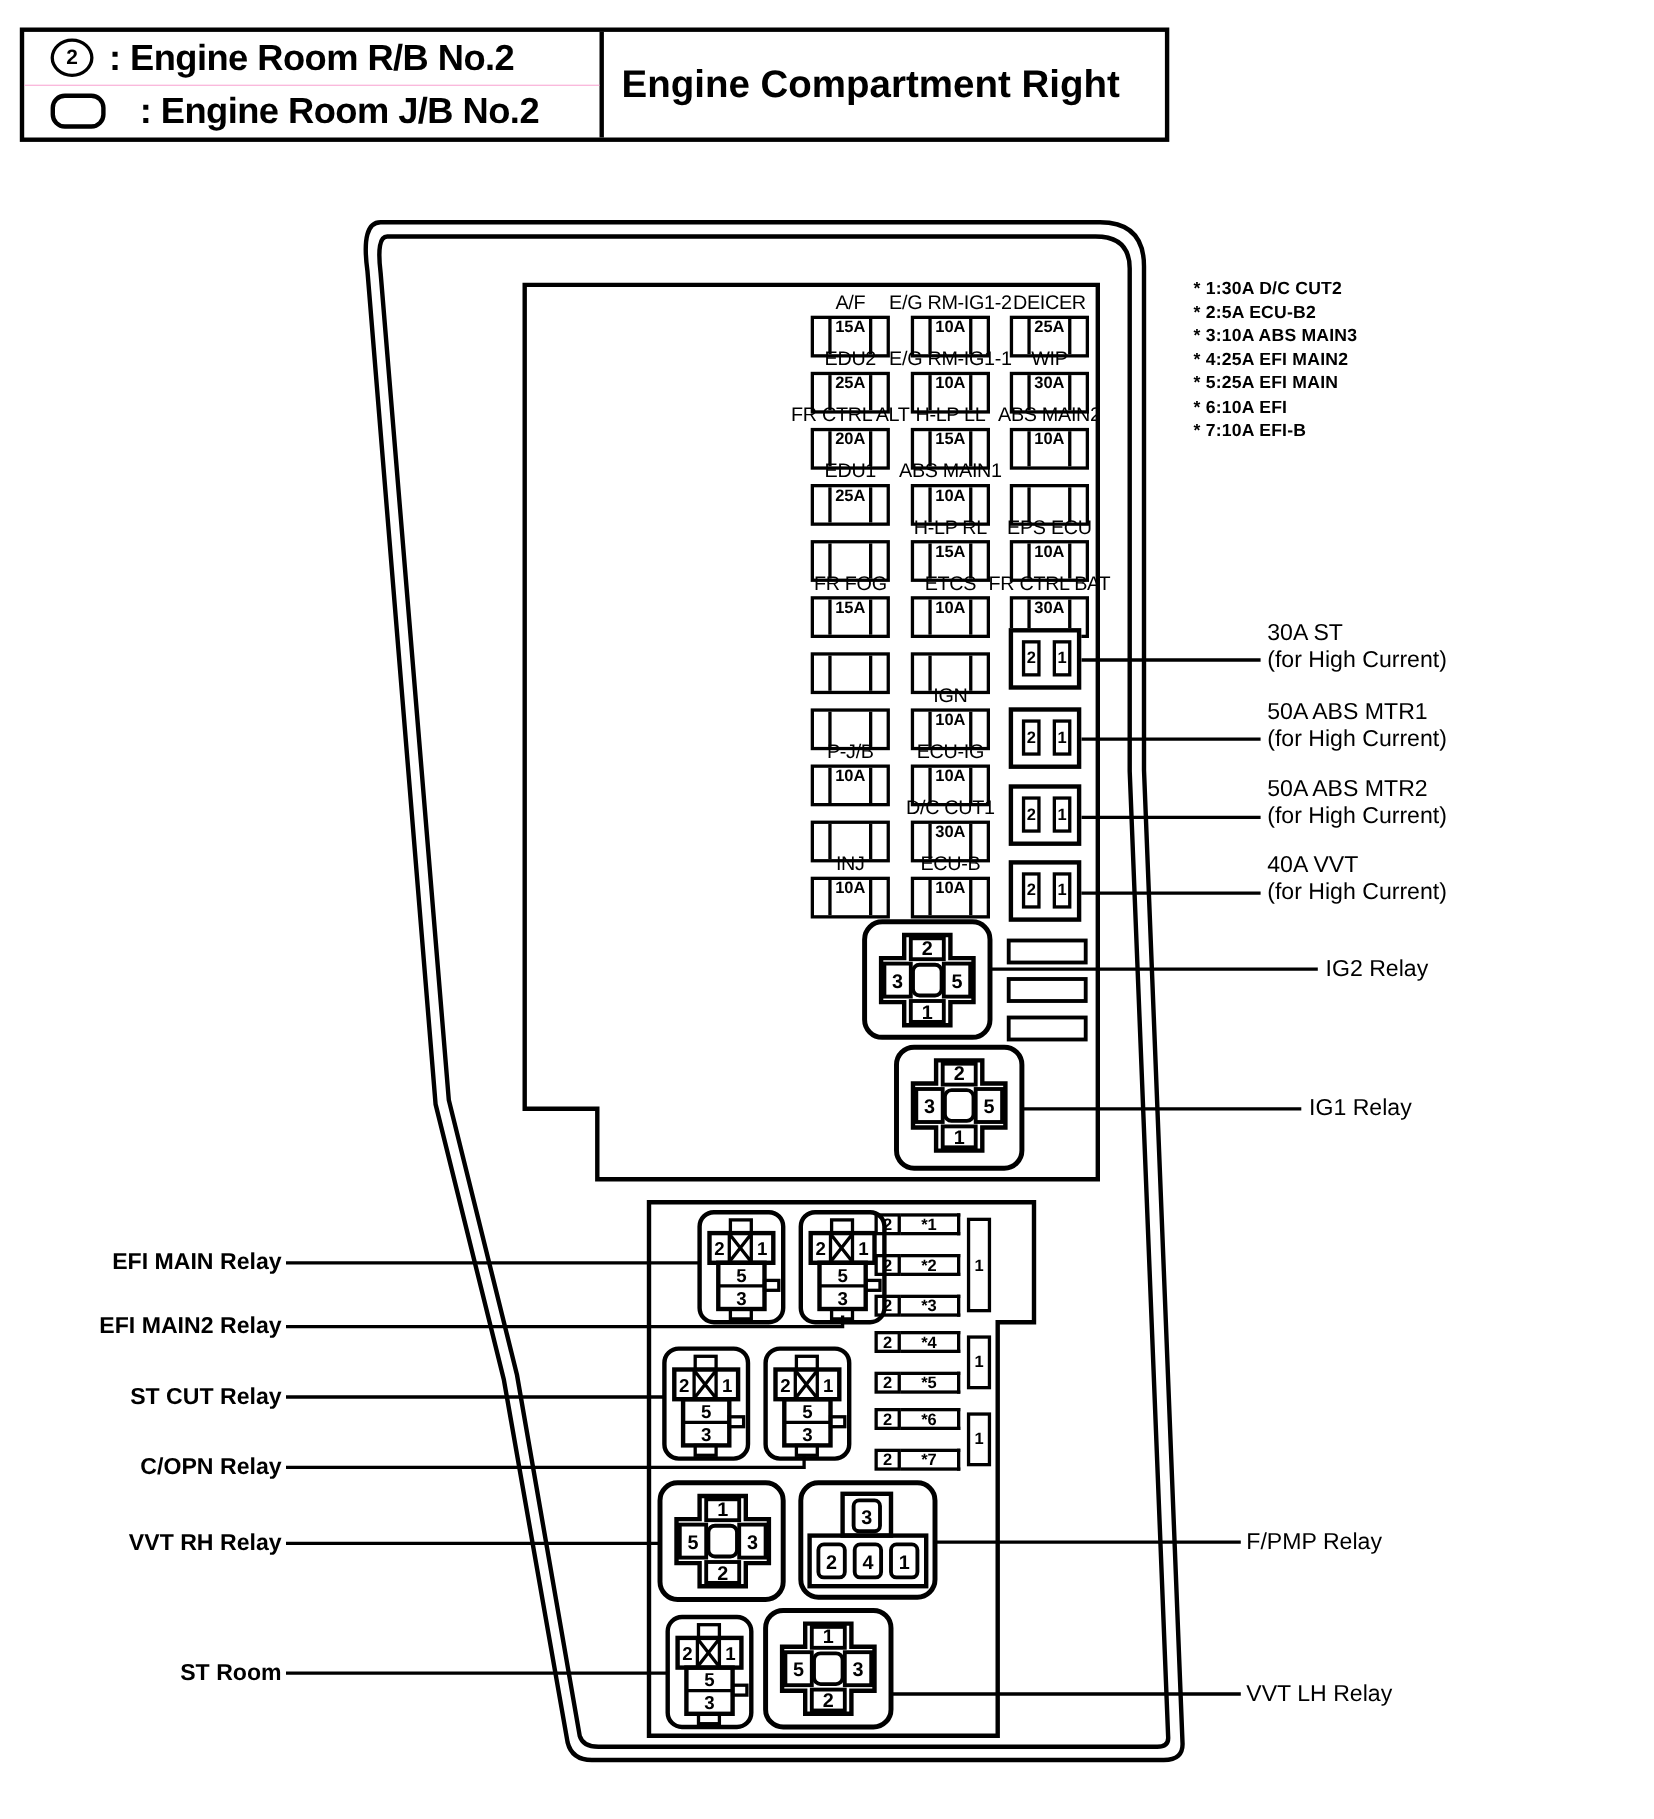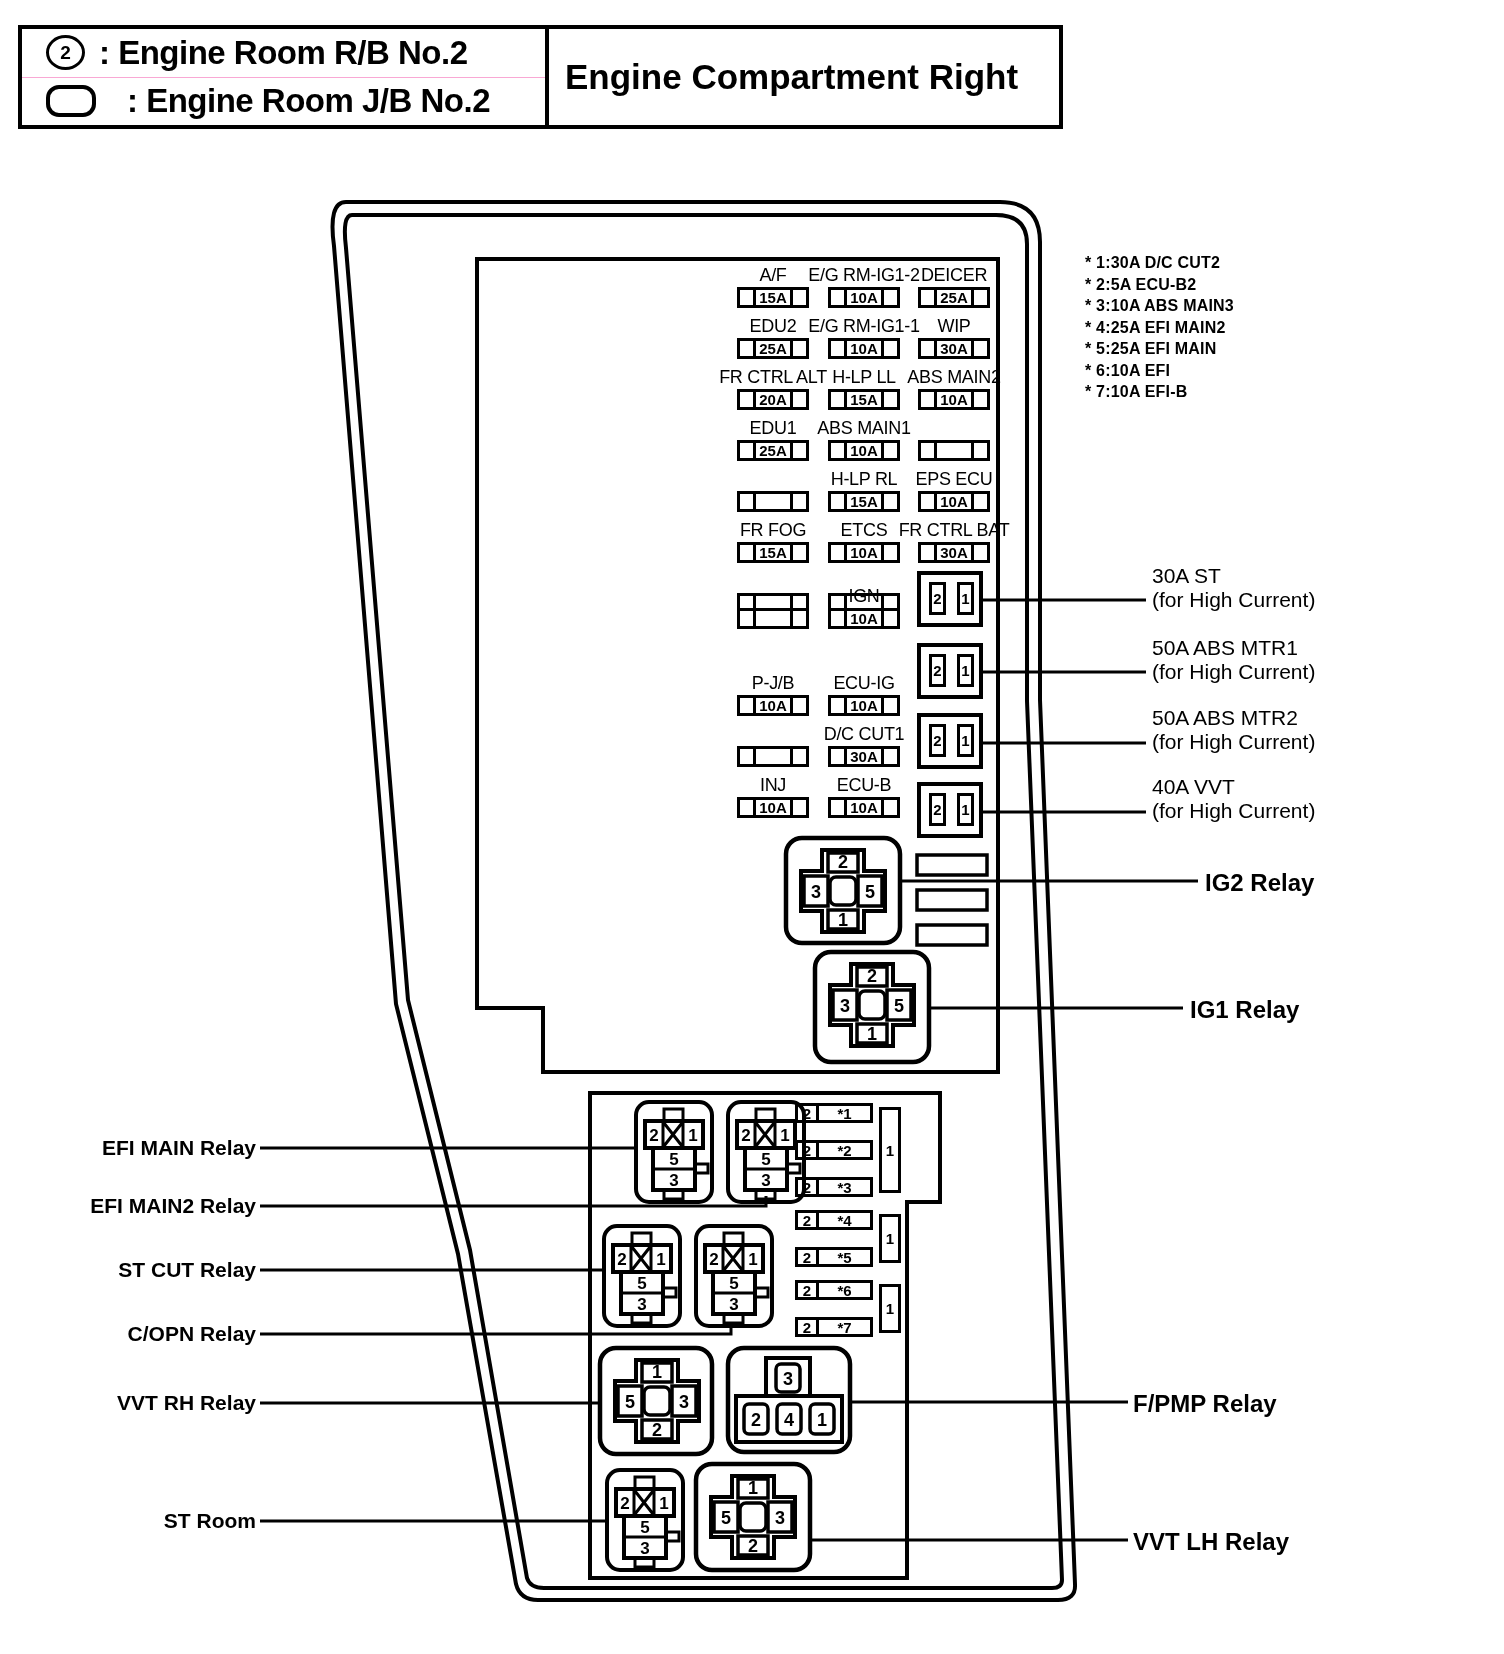--- a/index.html
+++ b/index.html
@@ -22,27 +22,27 @@
   
   .notes{position:absolute;left:1085px;top:252px;}
   .note-line{font-size:16px;line-height:21.5px;white-space:nowrap;font-weight:bold;letter-spacing:0.2px;}
 
   
   .fuse-grid{position:absolute;left:737px;top:0;width:300px;}
   .fuse-grid > div{position:absolute;width:280px;height:22px;}
   .fuse-grid > div:nth-of-type(1){top:287px}.fuse-grid > div:nth-of-type(2){top:338px}
   .fuse-grid > div:nth-of-type(3){top:389px}.fuse-grid > div:nth-of-type(4){top:440px}
   .fuse-grid > div:nth-of-type(5){top:491px}.fuse-grid > div:nth-of-type(6){top:542px}
-  .fuse-grid > div:nth-of-type(7){top:593px}.fuse-grid > div:nth-of-type(8){top:608px}
+  .fuse-grid > div:nth-of-type(7){top:593px}.fuse-grid > div:nth-of-type(8){top:644px}
   .fuse-grid > div:nth-of-type(9){top:695px}.fuse-grid > div:nth-of-type(10){top:746px}
   .fuse-grid > div:nth-of-type(11){top:797px}
   .cell{position:absolute;width:72px;height:21px;}
   .cell.c1{left:0}.cell.c2{left:91px}.cell.c3{left:181px}
   .flabel{position:absolute;bottom:22px;left:50%;transform:translateX(-50%);white-space:nowrap;font-size:18px;font-weight:normal;letter-spacing:-0.3px;}
-  .fuse{width:72px;height:21px;border:3px solid #000;box-sizing:border-box;display:flex;background:#fff;}
+  .fuse{width:72px;height:38px;border:3px solid #000;box-sizing:border-box;display:flex;background:#fff;}
   .fuse .fl{width:13px;border-right:3px solid #000;}
   .fuse .amp{flex:1;text-align:center;font-size:15px;font-weight:bold;line-height:15px;font-style:normal;}
   .fuse .fr{width:13px;border-left:3px solid #000;}
 
   
   .hc-col{position:absolute;left:917px;top:0;}
   .hc-col > div{position:absolute;left:0;width:420px;height:60px;}
   .hc-col > div:nth-of-type(1){top:571px}.hc-col > div:nth-of-type(2){top:643px}
   .hc-col > div:nth-of-type(3){top:713px}.hc-col > div:nth-of-type(4){top:782px}
   .hc-box{position:absolute;left:0;top:0;width:66px;height:56px;border:4px solid #000;box-sizing:border-box;background:#fff;}
@@ -57,21 +57,21 @@
   .s2{width:24px;height:20px;border:3px solid #000;box-sizing:border-box;text-align:center;font-size:15px;font-weight:bold;line-height:15px;}
   .sn{width:54px;height:20px;border:3px solid #000;border-left:none;box-sizing:border-box;text-align:center;font-size:15px;font-weight:bold;line-height:15px;}
   .stall{position:absolute;left:84px;top:4px;width:22px;border:3px solid #000;box-sizing:border-box;display:flex;align-items:center;justify-content:center;font-size:15px;font-weight:bold;}
   .star-g1 .stall{height:86px}.star-g2 .stall{height:49px}.star-g3 .stall{height:49px}
 
   
   .llabels > div{position:absolute;left:56px;width:200px;text-align:right;font-size:21px;font-weight:bold;white-space:nowrap;}
   .llabels > div:nth-of-type(1){top:1136px}.llabels > div:nth-of-type(2){top:1194px}
   .llabels > div:nth-of-type(3){top:1258px}.llabels > div:nth-of-type(4){top:1322px}
   .llabels > div:nth-of-type(5){top:1391px}.llabels > div:nth-of-type(6){top:1509px}
-  .rlabels > div{position:absolute;font-size:24px;font-weight:bold;white-space:nowrap;}
+  .rlabels > div{position:absolute;font-size:21px;font-weight:normal;white-space:nowrap;}
   .rlabels > div:nth-of-type(1){left:1205px;top:869px}
   .rlabels > div:nth-of-type(2){left:1190px;top:996px}
   .rlabels > div:nth-of-type(3){left:1133px;top:1390px}
   .rlabels > div:nth-of-type(4){left:1133px;top:1528px}
 </style>
 </head>
 <body>
 
 <div class="stage">
 

